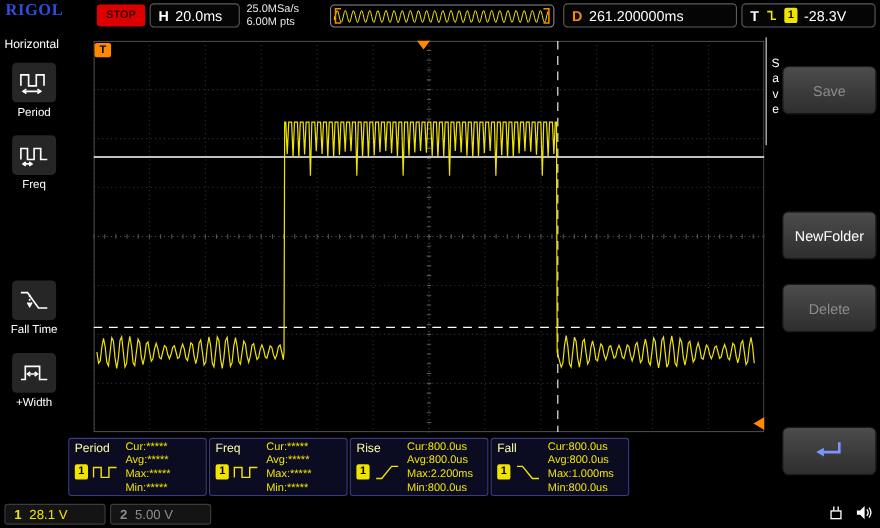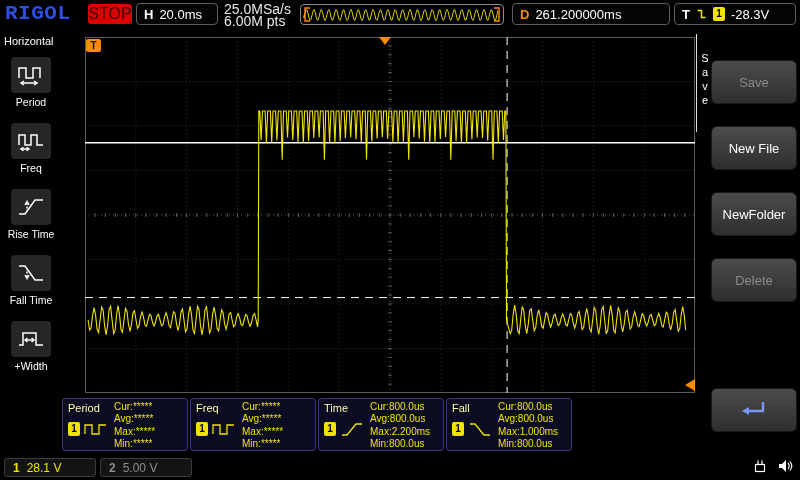--- a/index.html
+++ b/index.html
@@ -1,35 +1,35 @@
 <!DOCTYPE html>
 <html><head>
 <meta charset="utf-8">
 <style>
   html,body{margin:0;padding:0;background:#000;}
   #screen{position:relative;width:800px;height:480px;background:#000;overflow:hidden;
           font-family:"Liberation Sans",sans-serif;-webkit-font-smoothing:antialiased;}
 
   
   .topbar{position:absolute;left:0;top:0;width:800px;height:30px;background:#000;}
-  .logo{position:absolute;left:5px;top:2px;font-family:Liberation Mono, monospace;
-        font-weight:bold;font-size:21px;color:#2d4fe0;letter-spacing:.5px;}
+  .logo{position:absolute;left:5px;top:2px;font-family:Liberation Serif, serif;
+        font-weight:bold;font-size:15px;color:#2d4fe0;letter-spacing:.5px;}
   .stop{position:absolute;left:88px;top:4px;width:44px;height:20px;background:#dd0000;
-        border-radius:3px;color:#3a0000;font-weight:normal;font-size:16px;text-align:center;line-height:20px;}
+        border-radius:3px;color:#3a0000;font-weight:bold;font-size:10px;text-align:center;line-height:20px;}
   .pill{position:absolute;top:3px;height:22px;background:#050505;border:1px solid #5d5d5d;
         border-radius:4px;display:flex;align-items:center;gap:6px;padding:0 7px;box-sizing:border-box;
         color:#fff;font-size:13px;}
   .hpill{left:136px;width:82px;}
   .dpill{left:512px;width:158px;}
   .tpill{left:674px;width:122px;}
   .plabel{font-weight:bold;color:#fff;}
   .dlabel{font-weight:bold;color:#ff8a00;}
   .srcbadge{background:#f0e400;color:#000;font-size:10px;font-weight:bold;border-radius:2px;
             width:12px;height:14px;line-height:14px;text-align:center;display:inline-block;}
-  .acq{position:absolute;left:224px;top:3px;font-size:14px;color:#e8e8e8;line-height:12px;}
+  .acq{position:absolute;left:224px;top:3px;font-size:10px;color:#e8e8e8;line-height:12px;}
   .preview{position:absolute;left:300px;top:4px;width:204px;height:21px;background:#000;
            border:1px solid #8a8a8a;border-radius:4px;box-sizing:border-box;overflow:hidden;}
 
   
   .leftmenu{position:absolute;left:0;top:30px;width:62px;height:425px;background:#000;}
   .lm-title{color:#fff;font-size:11px;padding:5px 0 0 4px;}
   .lm-item{position:absolute;left:0;width:62px;text-align:center;cursor:pointer;}
   .lm-ico{width:40px;height:36px;margin:0 auto;background:#262626;border-radius:4px;
           display:flex;align-items:center;justify-content:center;}
   .lm-label{color:#fff;font-size:10.5px;margin-top:3px;white-space:nowrap;}
@@ -135,30 +135,20 @@
         <svg width="28" height="22" viewBox="0 0 28 22" fill="none" stroke="#fff" stroke-width="1.5">
           <path d="M2 15 V5 H8 V15 H14 V5 H20 V15 H26"></path>
           <path d="M4 19 H12"></path>
             <path d="M6.5 17.3 L4 19 L6.5 20.7"></path>
             <path d="M9.5 17.3 L12 19 L9.5 20.7"></path>
         </svg>
       </div>
       <div class="lm-label">Freq</div>
     </div>
 
-    <div class="lm-item" style="top:159px">
-      <div class="lm-ico">
-        <svg width="28" height="22" viewBox="0 0 28 22" fill="none" stroke="#fff" stroke-width="1.5">
-          <path d="M2 18 H8 L18 4 H26"></path>
-          <path d="M10 16 V7" stroke-dasharray="2,1.5"></path>
-            <path d="M8 9 L10 5.5 L12 9"></path>
-        </svg>
-      </div>
-      <div class="lm-label">Rise Time</div>
-    </div>
 
     <div class="lm-item" style="top:225px">
       <div class="lm-ico">
         <svg width="28" height="22" viewBox="0 0 28 22" fill="none" stroke="#fff" stroke-width="1.5">
           <path d="M2 4 H8 L18 18 H26"></path>
           <path d="M10 6 V15" stroke-dasharray="2,1.5"></path>
             <path d="M8 13 L10 16.5 L12 13"></path>
         </svg>
       </div>
       <div class="lm-label">Fall Time</div>
@@ -339,21 +329,21 @@
       </svg>
       <div class="m-vals">
         <div>Cur:*****</div>
         <div>Avg:*****</div>
         <div>Max:*****</div>
         <div>Min:*****</div>
       </div>
     </div>
 
     <div class="mpanel">
-      <div class="m-title">Time</div>
+      <div class="m-title">Rise</div>
       <span class="srcbadge m-src">1</span>
       <svg class="m-glyph" width="24" height="15" viewBox="0 0 24 15">
         <path d="M2 13 H7 L16 2 H22" fill="none" stroke="#f0e400" stroke-width="1.3"></path>
       </svg>
       <div class="m-vals">
         <div>Cur:800.0us</div>
         <div>Avg:800.0us</div>
         <div>Max:2.200ms</div>
         <div>Min:800.0us</div>
       </div>
@@ -397,23 +387,20 @@
     </div>
   </div>
 
   <div class="rightmenu">
     <div class="rm-divider"></div>
     <div class="rm-tab">Save</div>
 
     <div class="rm-btn disabled" style="top:30px">
       <span>Save</span>
     </div>
-    <div class="rm-btn" style="top:96px">
-      <span>New File</span>
-    </div>
     <div class="rm-btn disabled" style="top:228px">
       <span>Delete</span>
     </div>
     <div class="rm-btn" style="top:162px">
       <span>NewFolder</span>
     </div>
     <div class="rm-btn" style="top:358px">
       <svg width="28" height="22" viewBox="0 0 28 22">
         <path d="M23 3 V12 H9" fill="none" stroke="#7b97ff" stroke-width="2.4"></path>
         <polygon points="9,8 9,16 2,12" fill="#7b97ff"></polygon>

